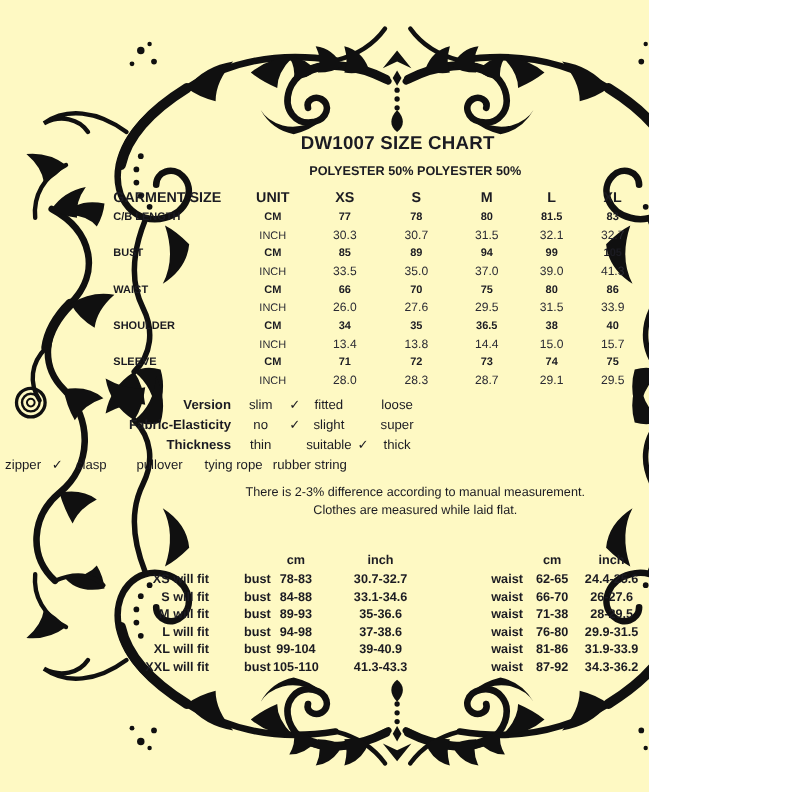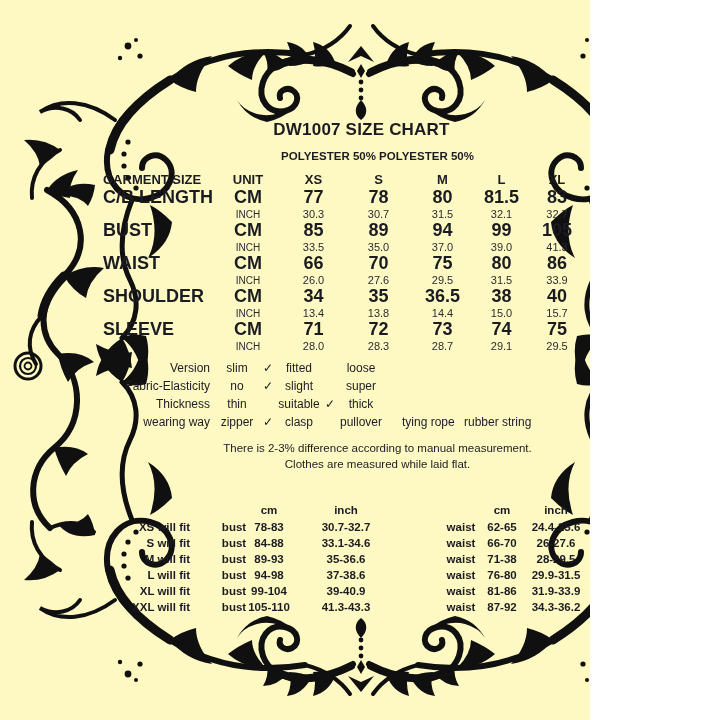--- a/index.html
+++ b/index.html
@@ -23,36 +23,36 @@
   }
   .page-subtitle {
     position:absolute; top:150px; left:16px; width:723px;
     text-align:center; font-size:11.5px; font-weight:bold;
   }
 
   
   .size-table { position:absolute; left:103px; top:170px; width:545px; }
   .st-row { display:flex; align-items:center; }
   .st-head { height:19px; font-size:13px; font-weight:bold; }
-  .st-cm   { height:17px; font-size:18px; font-weight:bold; }
+  .st-cm   { height:17px; font-size:10px; font-weight:bold; }
   .st-inch { height:16px; font-size:11px; color:#2a2a33; }
   .st-inch .c-unit { font-size:10px; }
   .c-label { width:112px; text-align:left; }
   .c-unit  { width:66px;  text-align:center; }
   .c-xs  { width:65px; text-align:center; }
   .c-s   { width:65px; text-align:center; }
   .c-m   { width:63px; text-align:center; }
   .c-l   { width:55px; text-align:center; }
   .c-xl  { width:56px; text-align:center; }
   .c-xxl { width:60px; text-align:center; }
 
   
   .attributes { position:absolute; left:0; top:359px; width:723px; }
   .attr-row { display:flex; align-items:center; height:18px; font-size:12px; }
-  .attr-label { width:216px; padding-right:6px; text-align:right; font-weight:normal; }
+  .attr-label { width:216px; padding-right:6px; text-align:right; font-weight:bold; }
   .attr-opt { width:42px; text-align:center; white-space:nowrap; }
   .attr-chk { width:20px; text-align:center; font-size:12px; }
 
   
   .notes { position:absolute; left:0; top:440px; width:723px; text-align:center;padding-left:32px; }
   .note-line { font-size:11.5px; line-height:16px; }
   .guide-title { font-size:12.5px; font-weight:bold; line-height:17px; margin-top:1px; }
 
   
   .buying-guide { position:absolute; left:85px; top:504px; width:560px; font-weight:bold; }
@@ -289,21 +289,20 @@
     </div>
     <div class="attr-row">
       <span class="attr-label">Thickness</span>
       <span class="attr-opt">thin</span>
       <span class="attr-chk"></span>
       <span class="attr-opt">suitable</span>
       <span class="attr-chk">✓</span>
       <span class="attr-opt">thick</span>
     </div>
     <div class="attr-row">
-      <span class="attr-label">wearing way</span>
       <span class="attr-opt">zipper</span>
       <span class="attr-chk">✓</span>
       <span class="attr-opt">clasp</span>
       <span class="attr-chk"></span>
       <span class="attr-opt">pullover</span>
       <span class="attr-chk"></span>
       <span class="attr-opt">tying rope</span>
       <span class="attr-chk"></span>
       <span class="attr-opt">rubber string</span>
     </div>

